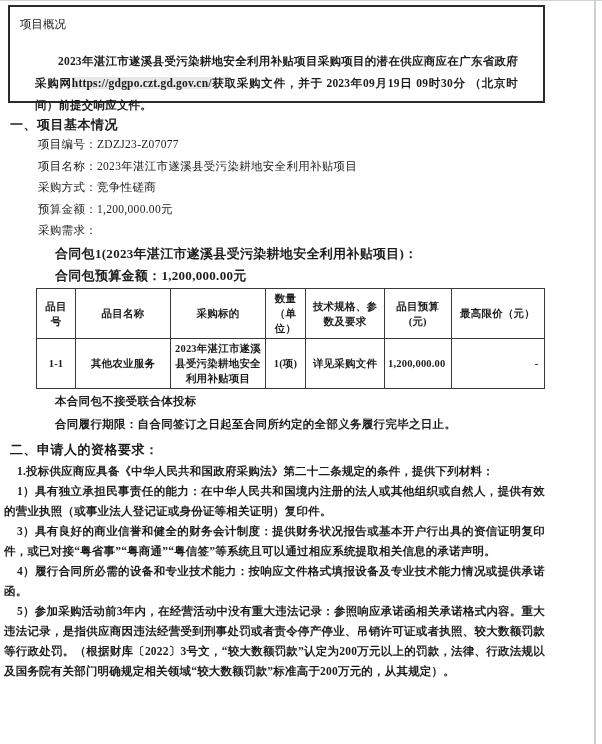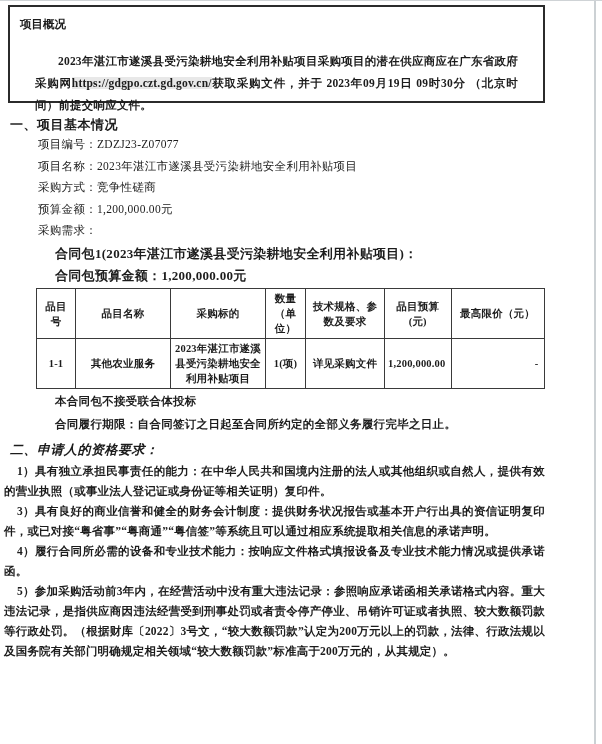--- a/index.html
+++ b/index.html
@@ -25,21 +25,21 @@
     position: absolute;
     left: 8px; top: 4px;
     width: 537px; height: 98px;
     box-sizing: border-box;
     border: 2px solid #2b2b2b;
     padding: 6px 10px 0 10px;
     background: #ffffff;
   }
   .ov-title {
     font-size: 11.5px;
-    font-weight: 700;
+    font-weight: 400;
     line-height: 22px;
   }
   .ov-para {
     margin: 15px;
     font-size: 11.5px;
     font-weight: 600;
     line-height: 22px;
     text-align: justify;
     text-indent: 2em;
     letter-spacing: 0.2px;
@@ -49,21 +49,21 @@
   .sec-h {
     position: absolute;
     left: 10px;
     margin: 0;
     font-size: 13px;
     font-weight: 700;
     line-height: 20px;
     letter-spacing: 0.5px;
   }
   .h1pos { top: 114px; }
-  .h2pos { top: 439px; font-style: italic; }
+  .h2pos { top: 439px; }
   
   .sec1-items {
     position: absolute;
     left: 38px; top: 133px;
     font-size: 11.5px;
     font-weight: 400;
     line-height: 21.5px;
     letter-spacing: 0.3px;
   }
   .contract-lines {
@@ -180,19 +180,20 @@
   </table>
 
   <div class="notes">
     <div>本合同包不接受联合体投标</div>
     <div>合同履行期限：自合同签订之日起至合同所约定的全部义务履行完毕之日止。</div>
   </div>
 
   <h2 class="sec-h h2pos">二、申请人的资格要求：</h2>
 
   <div class="sec2-body">
+    <p class="q-para">1.投标供应商应具备《中华人民共和国政府采购法》第二十二条规定的条件，提供下列材料：</p>
     <p class="q-para">1）具有独立承担民事责任的能力：在中华人民共和国境内注册的法人或其他组织或自然人，提供有效的营业执照（或事业法人登记证或身份证等相关证明）复印件。</p>
     <p class="q-para">3）具有良好的商业信誉和健全的财务会计制度：提供财务状况报告或基本开户行出具的资信证明复印件，或已对接“粤省事”“粤商通”“粤信签”等系统且可以通过相应系统提取相关信息的承诺声明。</p>
     <p class="q-para">4）履行合同所必需的设备和专业技术能力：按响应文件格式填报设备及专业技术能力情况或提供承诺函。</p>
     <p class="q-para">5）参加采购活动前3年内，在经营活动中没有重大违法记录：参照响应承诺函相关承诺格式内容。重大违法记录，是指供应商因违法经营受到刑事处罚或者责令停产停业、吊销许可证或者执照、较大数额罚款等行政处罚。（根据财库〔2022〕3号文，“较大数额罚款”认定为200万元以上的罚款，法律、行政法规以及国务院有关部门明确规定相关领域“较大数额罚款”标准高于200万元的，从其规定）。</p>
   </div>
 
 </div>
 
 </body></html>

